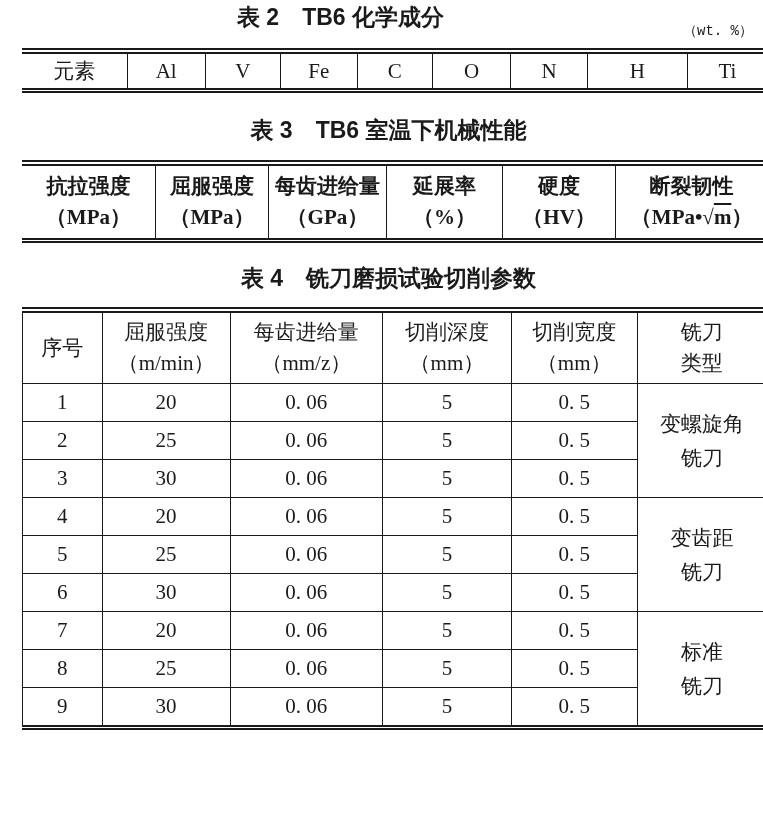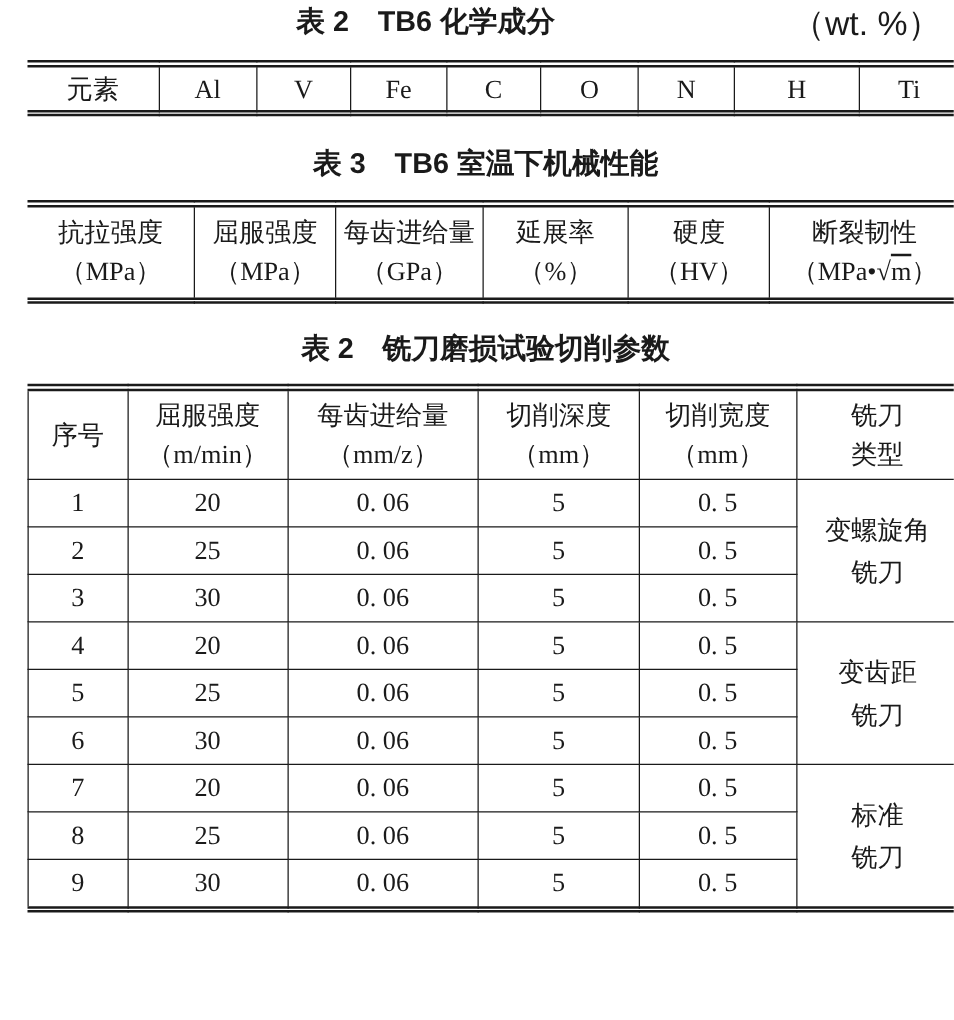--- a/index.html
+++ b/index.html
@@ -13,23 +13,23 @@
   .caption {
     font-family: "Liberation Sans", sans-serif;
     font-weight: bold;
     font-size: 23px;
     text-align: center;
     line-height: 27px;
   }
   .cap2 { position: relative; margin: 2px 0 17px 0; }
   .cap2 .cap-title { display: inline-block; transform: translateX(-48px); }
   .cap2 .cap-unit {
-    position: absolute; right: 2px; top: 2px;
-    font-family: Liberation Sans, sans-serif;
-    font-weight: normal; font-size: 27px;
+    position: absolute; right: 2px; top: 14px;
+    font-family: Liberation Mono, monospace;
+    font-weight: normal; font-size: 14px;
   }
   .cap3 { margin: 24px 0 16px 0; }
   .cap4 { margin: 22px 0 15px 0; }
 
   table {
     border-collapse: collapse;
     table-layout: fixed;
     width: 745px;
     border-top: 6px double #1a1a1a;
     border-bottom: 5px double #1a1a1a;
@@ -42,21 +42,21 @@
     font-weight: normal;
     padding: 0;
   }
   
   #t2 tr > *:first-child, #t3 tr > *:first-child { border-left: none; }
   #t2 tr > *:last-child,  #t3 tr > *:last-child  { border-right: none; }
   
   #t4 .cutter { border-right: none; }
 
   #t2 td { height: 34px; }
-  #t3 .hrow td { height: 72px; }
+  #t3 .hrow td { height: 72px; font-weight: bold; }
   #t3 .vrow td { height: 38px; }
   #t4 .hrow td { height: 70px; }
   #t4 .drow td { height: 37px; }
 
   .h1, .h2 { display: block; line-height: 31px; }
   .radicand { text-decoration: overline; }
   .cutter { white-space: pre-line; line-height: 34px; }
 </style>
 </head>
 <body>
@@ -129,21 +129,21 @@
         <span class="h2">（HV）</span>
       </td>
       <td>
         <span class="h1">断裂韧性</span>
         <span class="h2"><span>（MPa•√</span><span class="radicand">m</span><span>）</span></span>
       </td>
     </tr>
   </tbody>
     </table>
 
-  <div class="caption cap4">表 2　铣刀磨损试验切削参数</div>
+  <div class="caption cap4">表 4　铣刀磨损试验切削参数</div>
 
   <table id="t4">
     <colgroup>
       <col style="width:10.7%">
         <col style="width:17.2%">
         <col style="width:20.5%">
       <col style="width:17.3%">
         <col style="width:16.9%">
         <col style="width:17.4%">
     </colgroup>

